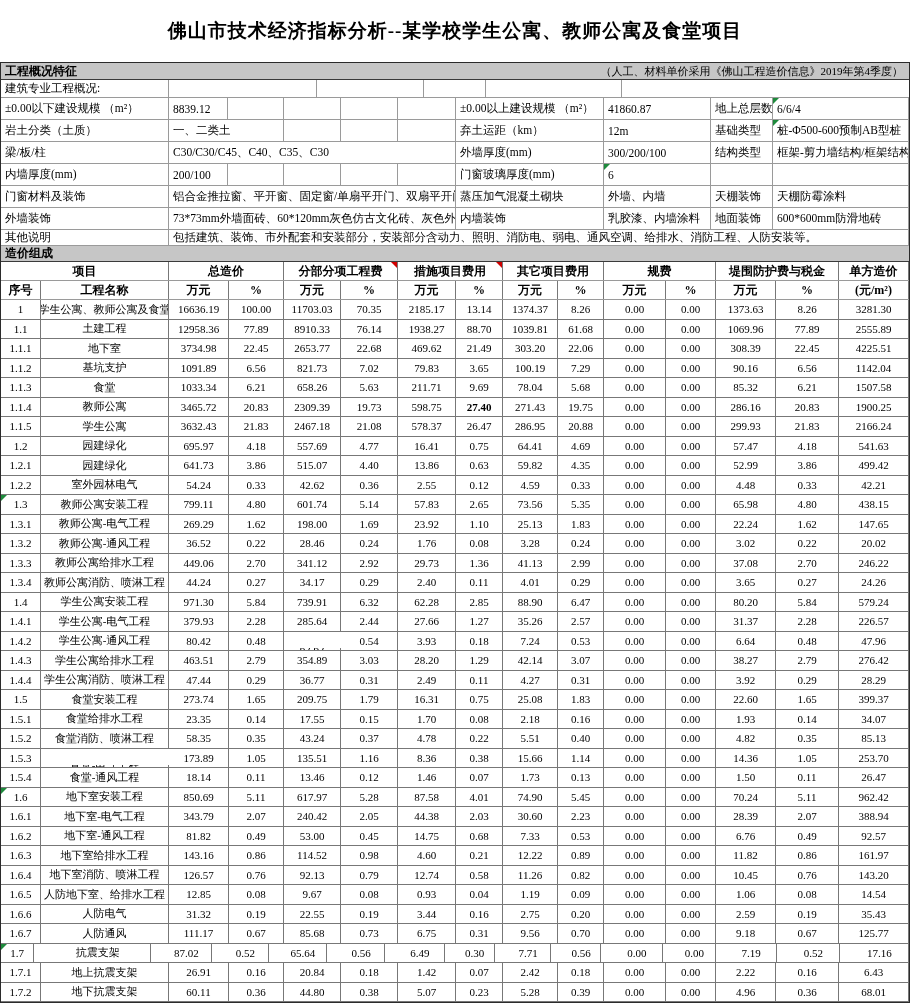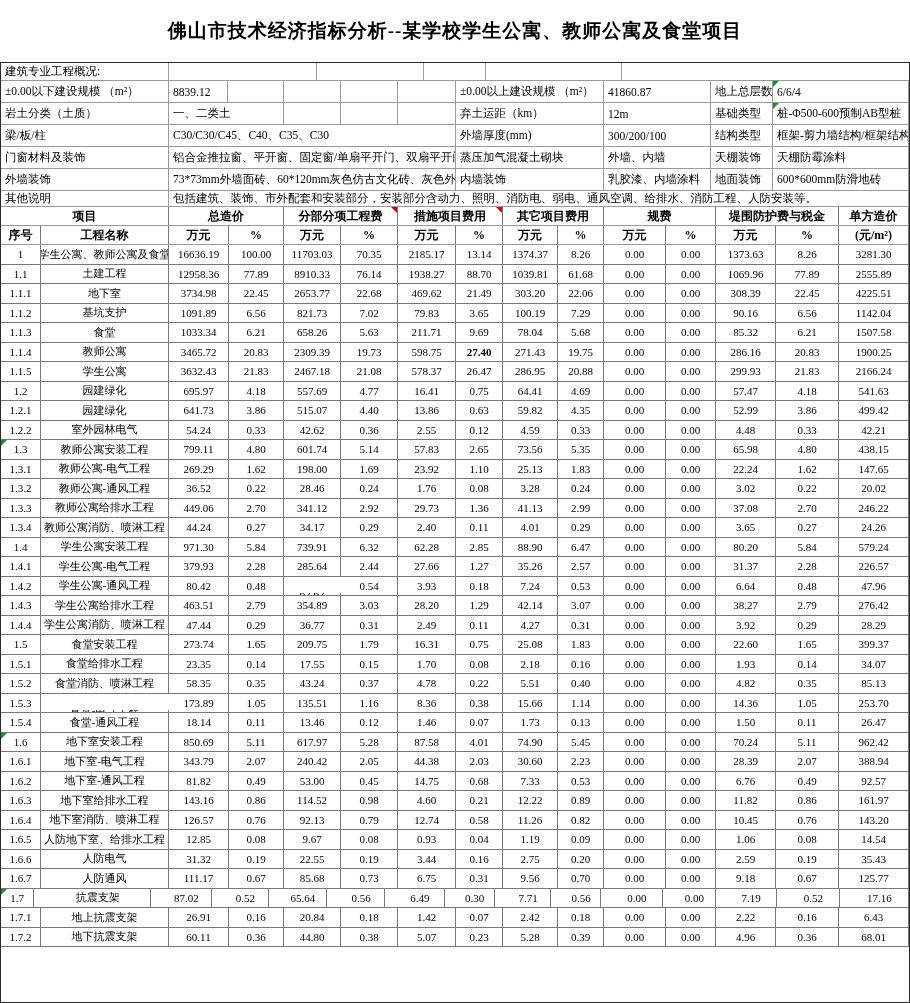--- a/index.html
+++ b/index.html
@@ -26,20 +26,24 @@
            border-top:6px solid #d00000;border-left:6px solid transparent;}
 </style>
 </head>
 <body>
 
 <div class="page">
   <div class="title">佛山市技术经济指标分析--某学校学生公寓、教师公寓及食堂项目</div>
 
   <div class="sheet">
 
+    <div class="secbar" style="height:17px;">
+      <span>工程概况特征</span>
+      <span class="note">（人工、材料单价采用《佛山工程造价信息》2019年第4季度）</span>
+    </div>
 
     <div id="overview">
         <div class="row" style="height: 18px;">
           <div class="cell ov-cell" style="width: 168px;">建筑专业工程概况:</div>
           <div class="cell ov-cell" style="width: 148px;"></div>
           <div class="cell ov-cell" style="width: 107px;"></div>
           <div class="cell ov-cell" style="width: 62px;"></div>
           <div class="cell ov-cell" style="width: 136px;"></div>
         </div>
         <div class="row" style="height: 22px;">
@@ -67,20 +71,32 @@
         </div>
         <div class="row" style="height: 22px;">
           <div class="cell ov-cell" style="width: 168px;">梁/板/柱</div>
           <div class="cell ov-cell" style="width: 287px;">C30/C30/C45、C40、C35、C30</div>
           <div class="cell ov-cell" style="width: 148px;">外墙厚度(mm)</div>
           <div class="cell ov-cell" style="width: 107px;">300/200/100</div>
           <div class="cell ov-cell" style="width: 62px;">结构类型</div>
           <div class="cell ov-cell" style="width: 136px;">框架-剪力墙结构/框架结构</div>
         </div>
         <div class="row" style="height: 22px;">
+          <div class="cell ov-cell" style="width: 168px;">内墙厚度(mm)</div>
+          <div class="cell ov-cell" style="width: 59px;">200/100</div>
+          <div class="cell ov-cell" style="width: 56px;"></div>
+          <div class="cell ov-cell" style="width: 57px;"></div>
+          <div class="cell ov-cell" style="width: 57px;"></div>
+          <div class="cell ov-cell" style="width: 58px;"></div>
+          <div class="cell ov-cell" style="width: 148px;">门窗玻璃厚度(mm)</div>
+          <div class="cell ov-cell" style="width: 107px;">6<span class="green-tri"></span></div>
+          <div class="cell ov-cell" style="width: 62px;"></div>
+          <div class="cell ov-cell" style="width: 136px;"></div>
+        </div>
+        <div class="row" style="height: 22px;">
           <div class="cell ov-cell" style="width: 168px;">门窗材料及装饰</div>
           <div class="cell ov-cell" style="width: 287px;">铝合金推拉窗、平开窗、固定窗/单扇平开门、双扇平开门</div>
           <div class="cell ov-cell" style="width: 148px;">蒸压加气混凝土砌块</div>
           <div class="cell ov-cell" style="width: 107px;">外墙、内墙</div>
           <div class="cell ov-cell" style="width: 62px;">天棚装饰</div>
           <div class="cell ov-cell" style="width: 136px;">天棚防霉涂料</div>
         </div>
         <div class="row" style="height: 22px;">
           <div class="cell ov-cell" style="width: 168px;">外墙装饰</div>
           <div class="cell ov-cell" style="width: 287px;">73*73mm外墙面砖、60*120mm灰色仿古文化砖、灰色外墙涂料</div>
@@ -88,20 +104,23 @@
           <div class="cell ov-cell" style="width: 107px;">乳胶漆、内墙涂料</div>
           <div class="cell ov-cell" style="width: 62px;">地面装饰</div>
           <div class="cell ov-cell" style="width: 136px;">600*600mm防滑地砖</div>
         </div>
         <div class="row" style="height: 16px;">
           <div class="cell ov-cell" style="width: 168px;">其他说明</div>
           <div class="cell ov-cell" style="width: 740px;">包括建筑、装饰、市外配套和安装部分，安装部分含动力、照明、消防电、弱电、通风空调、给排水、消防工程、人防安装等。</div>
         </div>
       </div>
 
+    <div class="secbar" style="height:16px;">
+      <span>造价组成</span>
+    </div>
 
     <div id="cost-header-groups" class="row" style="height:19px;">
         <div class="cell cost-cell cost-head" style="width: 168px;">项目</div>
         <div class="cell cost-cell cost-head" style="width: 115px;">总造价</div>
         <div class="cell cost-cell cost-head" style="width: 114px;">分部分项工程费<span class="red-tri"></span></div>
         <div class="cell cost-cell cost-head" style="width: 105px;">措施项目费用<span class="red-tri"></span></div>
         <div class="cell cost-cell cost-head" style="width: 101px;">其它项目费用</div>
         <div class="cell cost-cell cost-head" style="width: 112px;">规费</div>
         <div class="cell cost-cell cost-head" style="width: 123px;">堤围防护费与税金</div>
         <div class="cell cost-cell cost-head" style="width: 70px;">单方造价</div>

